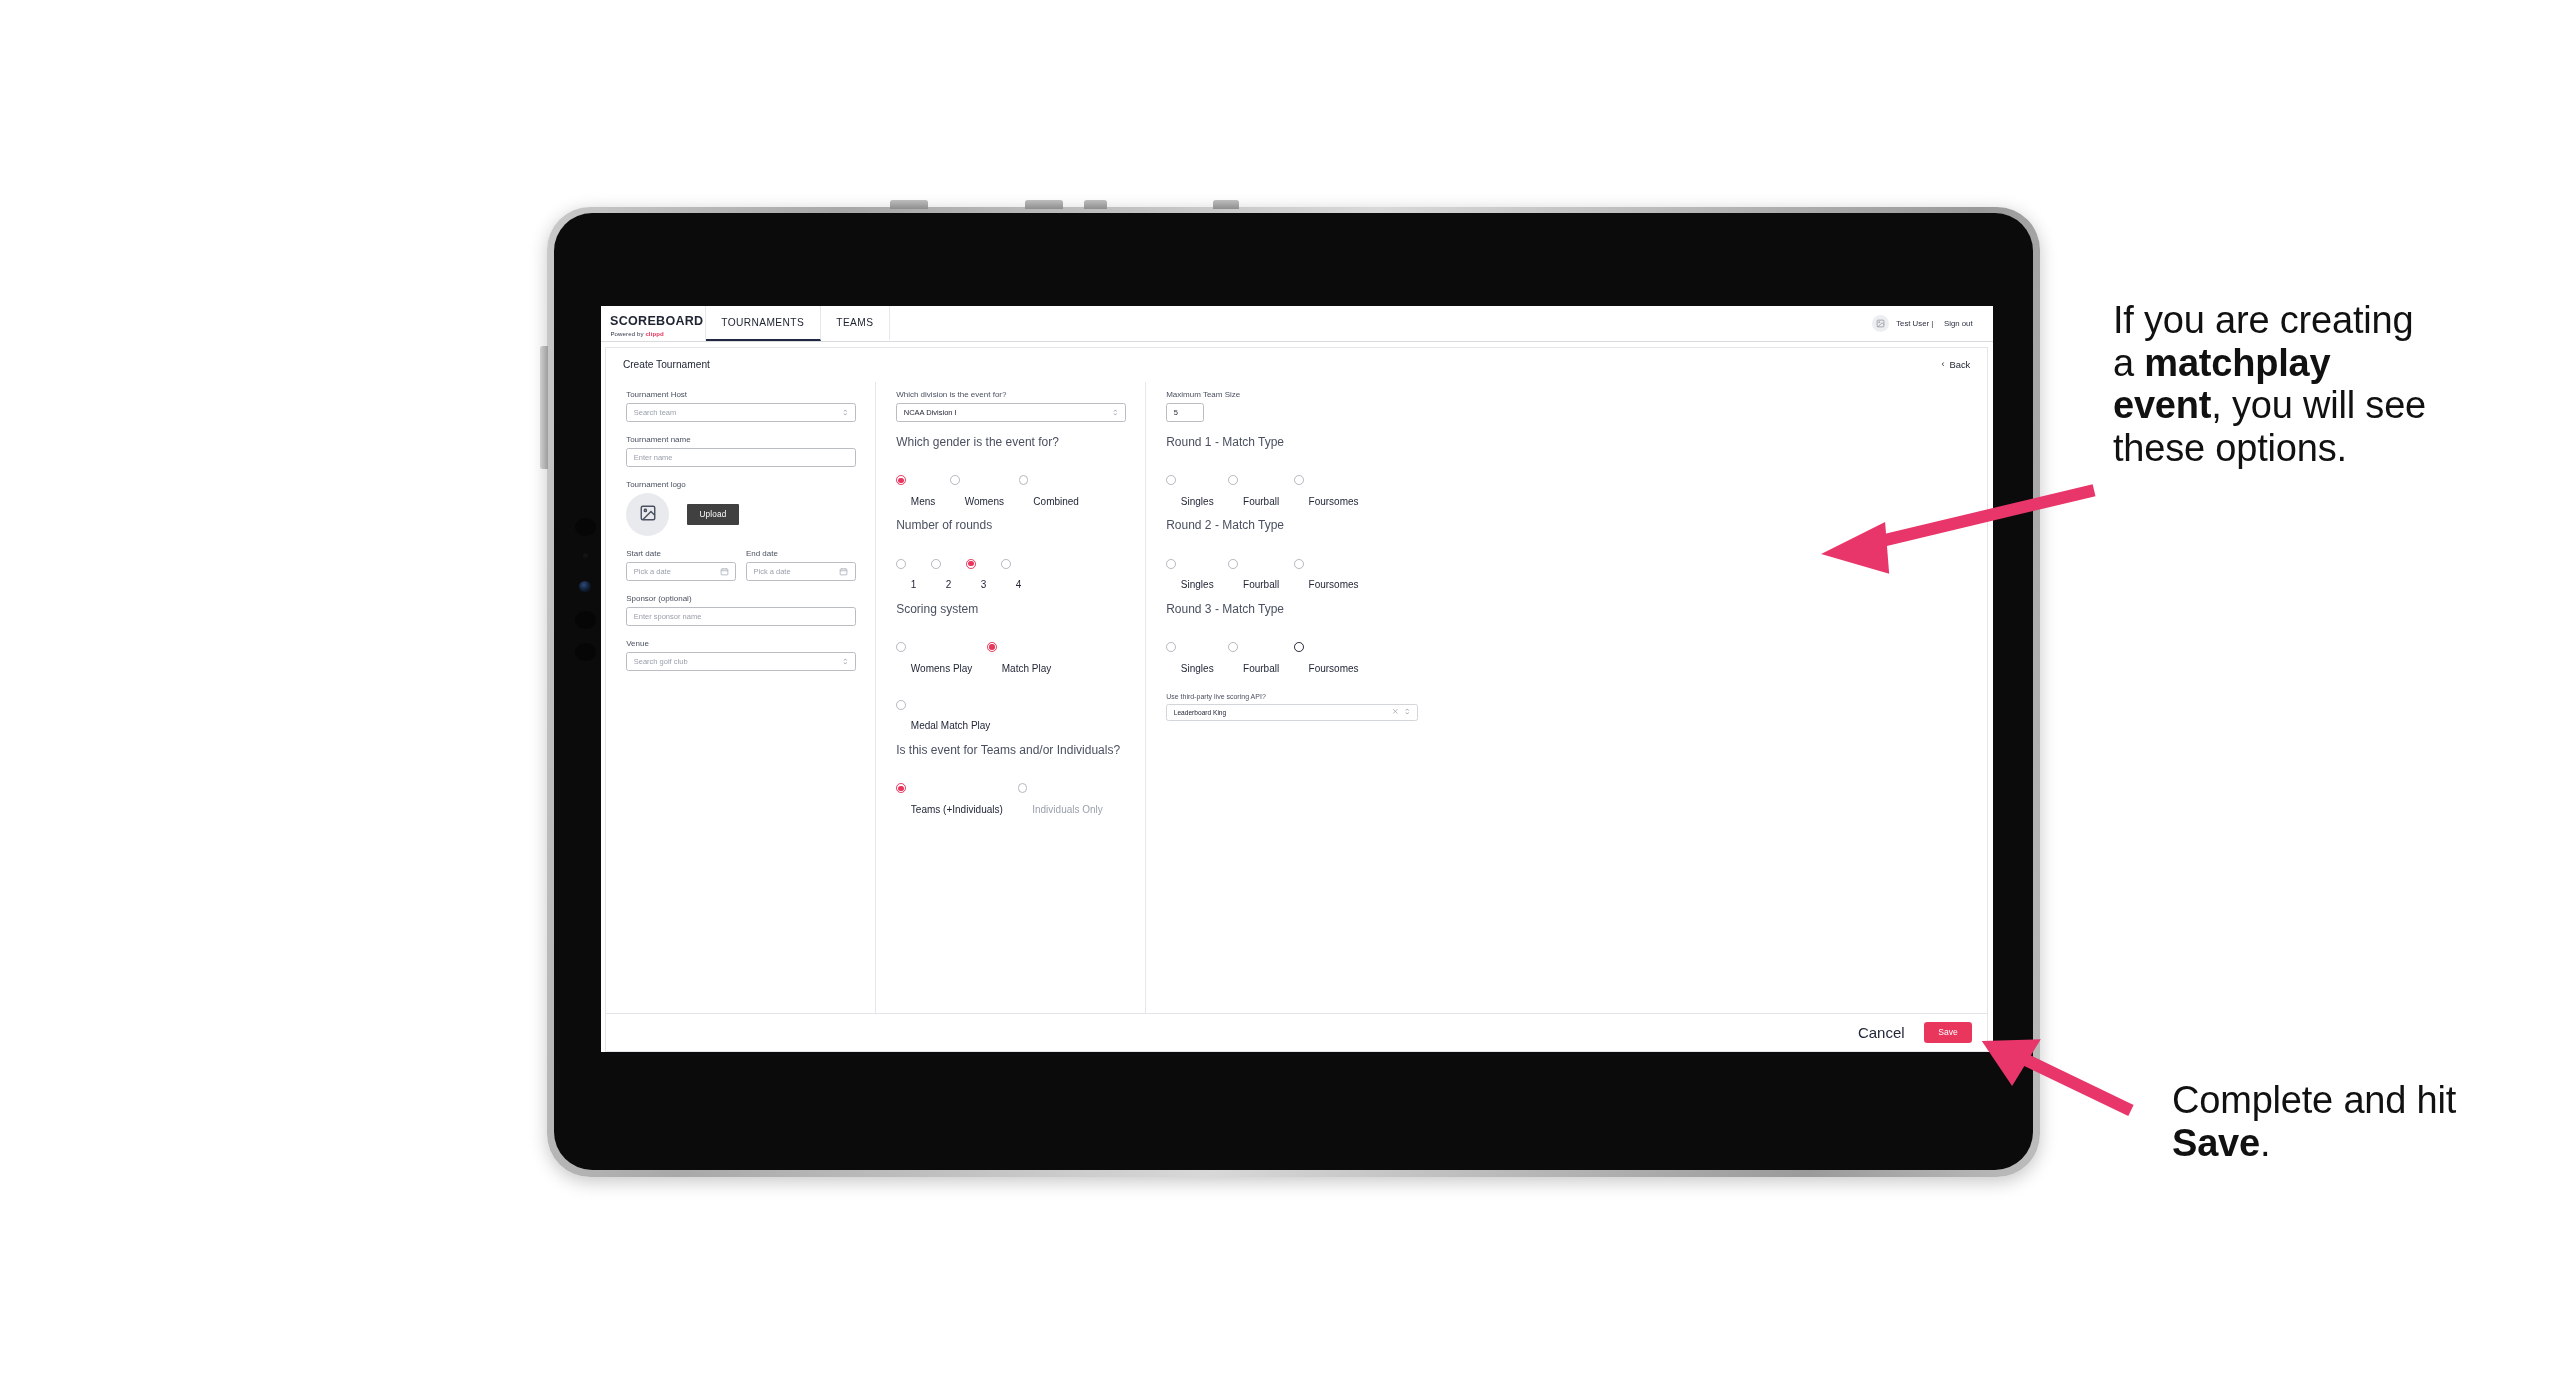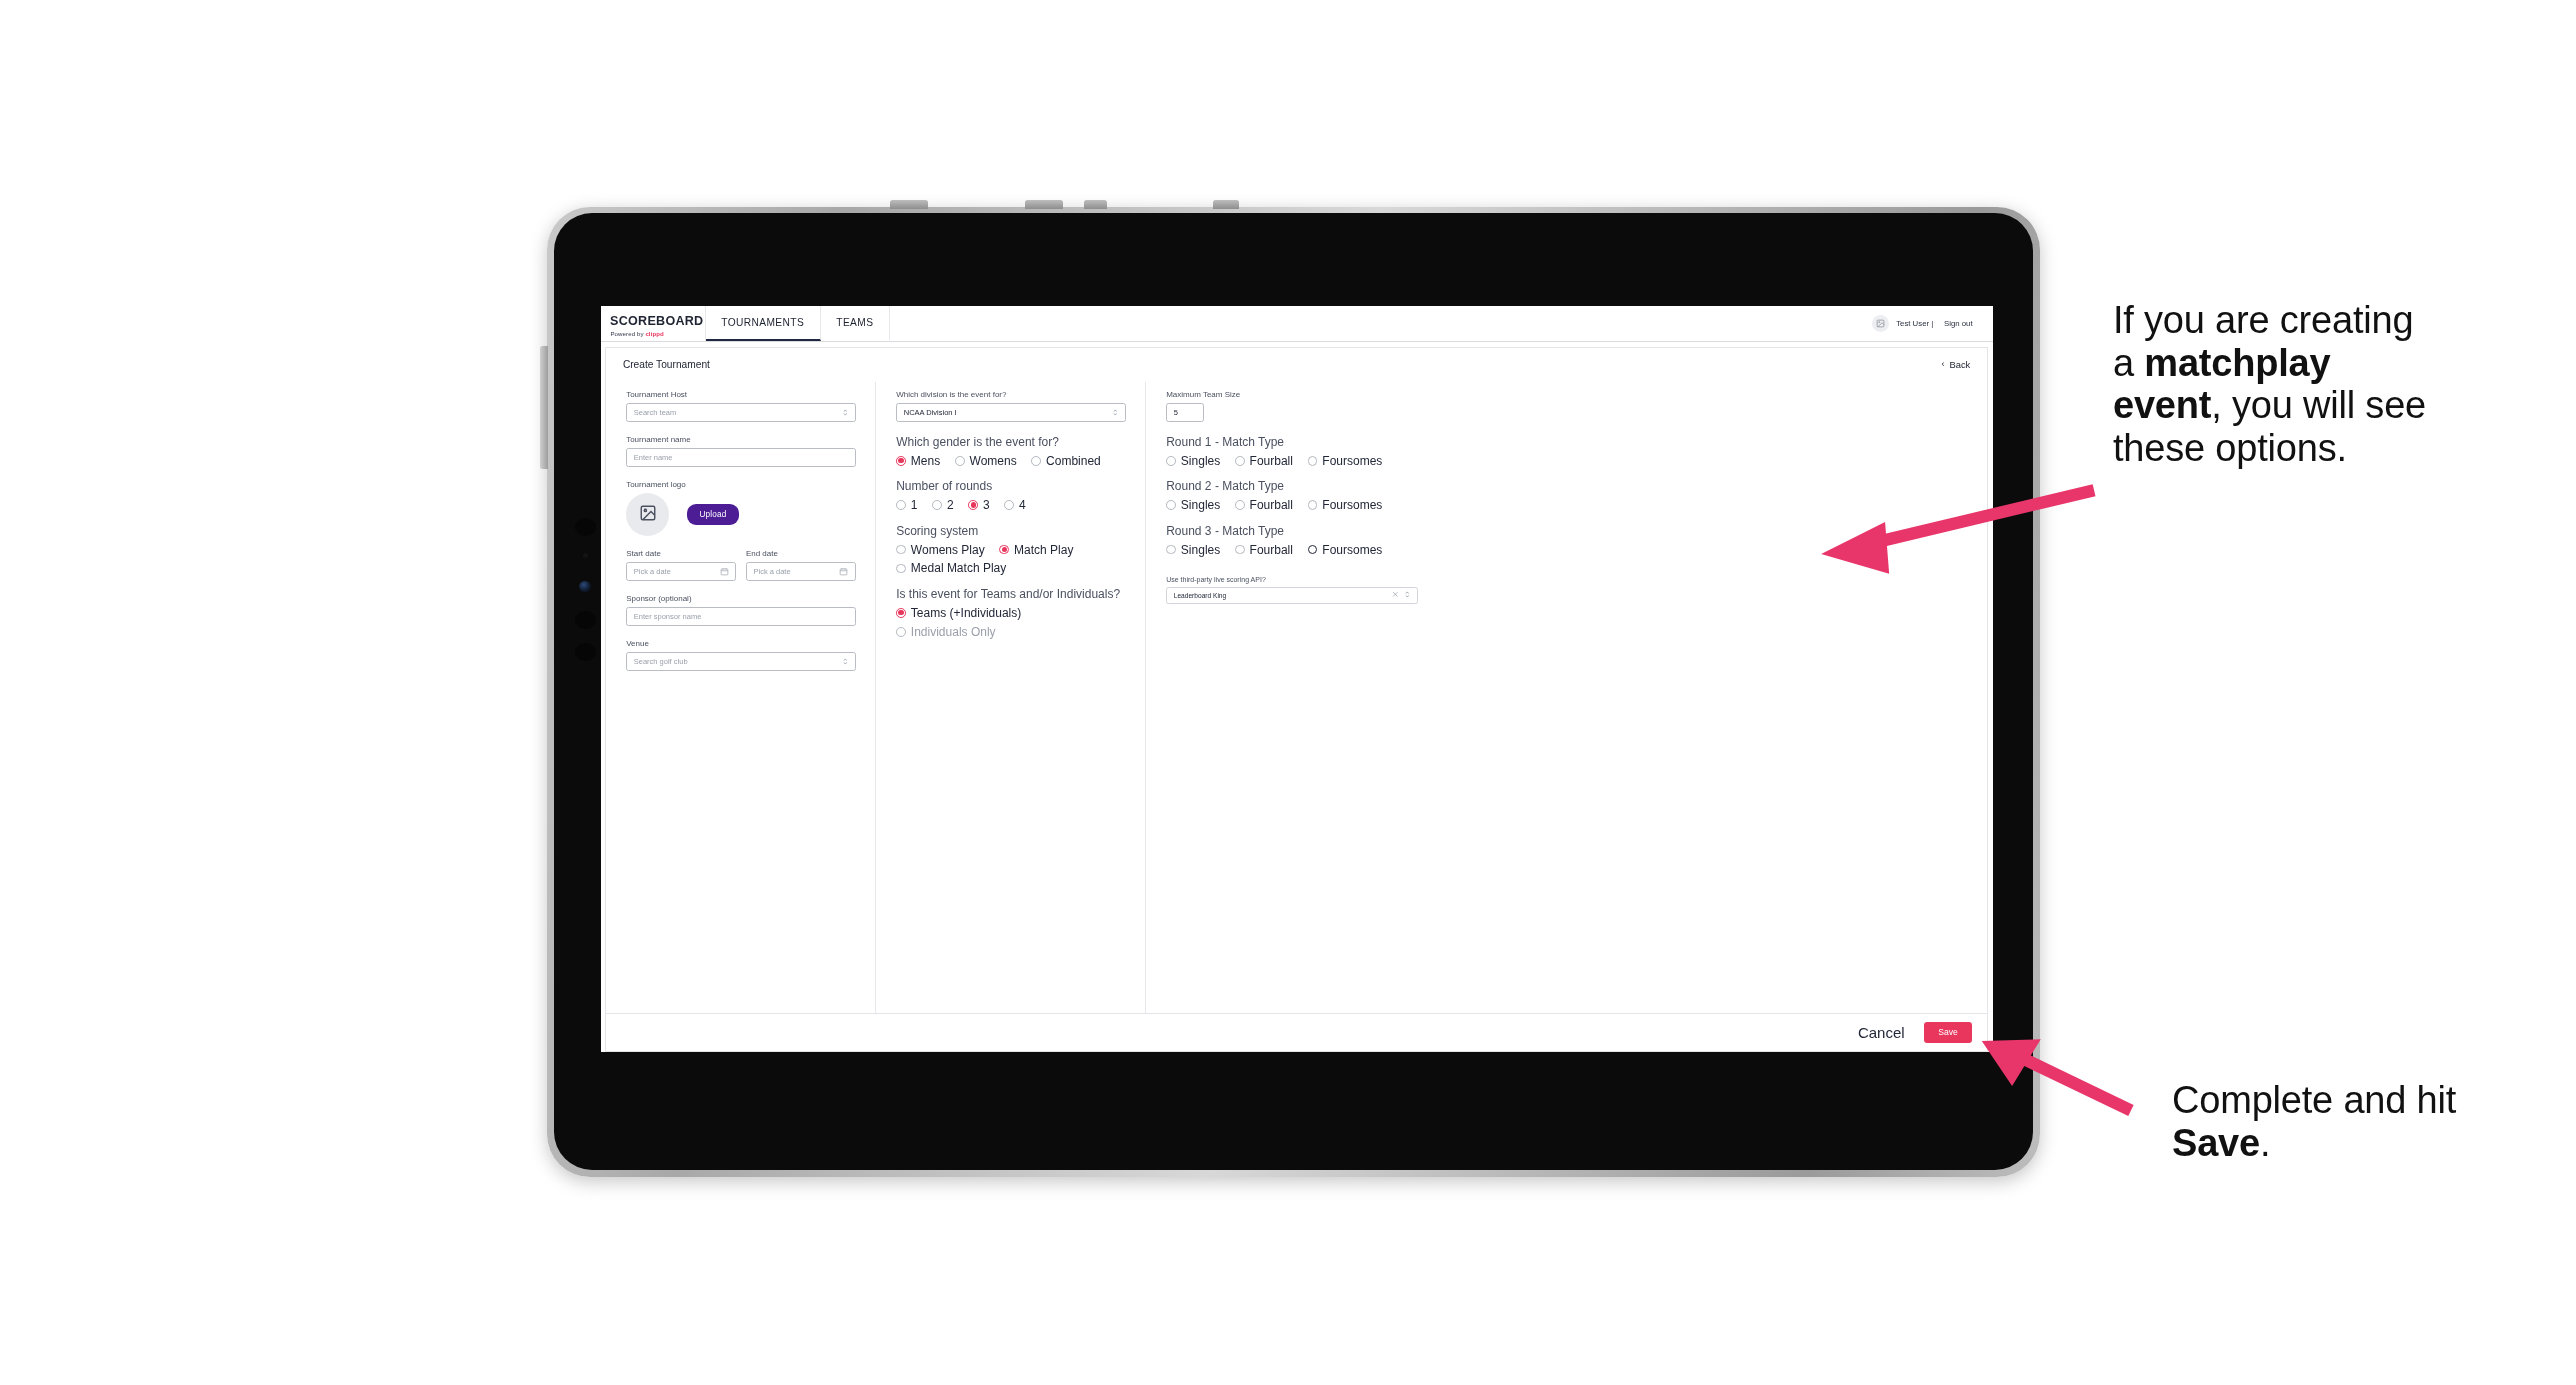--- a/index.html
+++ b/index.html
@@ -132,38 +132,38 @@
 
   .row2 { display:flex; gap:9.8px; }
   .row2 > div { flex:1; }
 
   .logo-row { display:flex; align-items:center; gap:18px; margin-top:3.3px; }
   .logo-circle {
     width:43px; height:43px; border-radius:50%; background:#e9eaed;
     display:flex; align-items:center; justify-content:center; color:#4a5060;
   }
   .upload-btn {
-    background:#4c1d95; color:#fff; font-size:8.2px; padding:5.7px 12.3px;
-    border-radius:9px; cursor:pointer; letter-spacing:0.2px;
+    background:#404040; color:#fff; font-size:8.2px; padding:5.7px 12.3px;
+    border-radius:1px; cursor:pointer; letter-spacing:0.2px;
   }
 
   
   .radio-row { display:flex; align-items:center; gap:4.9px; flex-wrap:wrap; margin-top:4.9px; }
   .radio { display:flex; align-items:center; gap:4.9px; margin-right:9.8px; cursor:pointer; }
   .dot {
     width:9.8px; height:9.8px; border-radius:50%;
     border:1.1px solid #b3b7be; background:#fff; flex:0 0 auto;
     display:flex; align-items:center; justify-content:center;
   }
   .dot.on { border-color:#e8365d; }
   .dot.on::after {
     content:""; width:5.3px; height:5.3px; border-radius:50%; background:#e8365d;
   }
   .dot.focused { border-color:#232838; border-width:1.4px; }
-  .radio-lbl { font-size:12px; color:#232838; }
+  .radio-lbl { font-size:10px; color:#232838;margin-top:42px; }
   .radio-lbl.muted { color:#9aa0ab; }
 
   .sec-label { font-size:12px; color:#4a5060; margin-top:11.5px; }
   .sec-label.first { margin-top:0; }
 
   .card-foot {
     flex:0 0 auto; border-top:0.8px solid #e4e5e8; height:38px;
     display:flex; align-items:center; justify-content:flex-end;
     gap:11.5px; padding-right:14.8px; background:#fff;
   }

